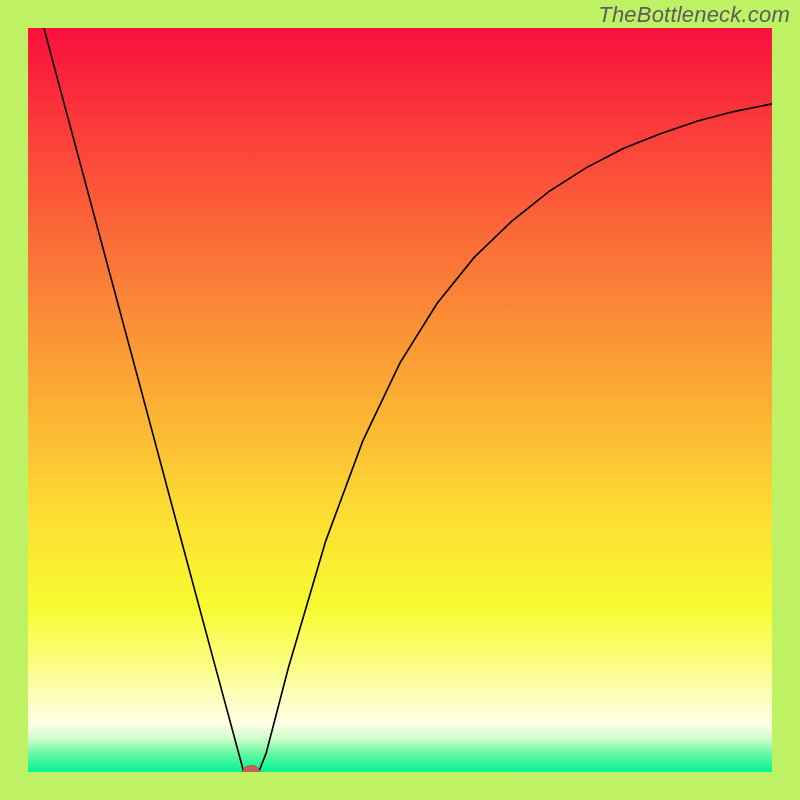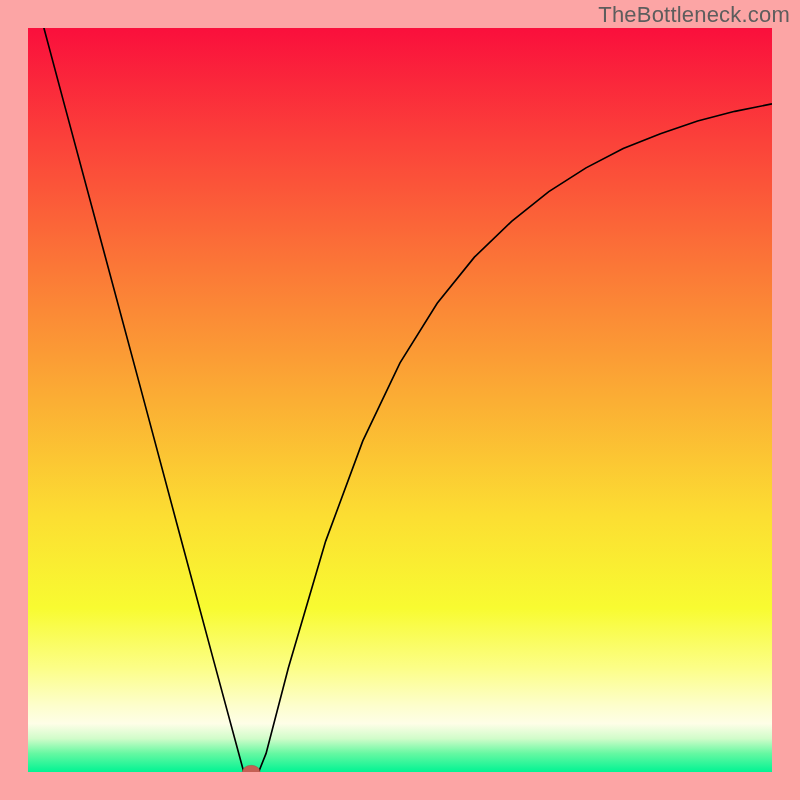--- a/index.html
+++ b/index.html
@@ -8,21 +8,22 @@
     width: 800px;
     height: 800px;
     background: #000;
     font-family: Arial, Helvetica, sans-serif;
     overflow: hidden;
   }
   .frame {
     position: relative;
     width: 800px;
     height: 800px;
-    background: #fca5a5;
+    background: #bef264;
+    font-style: italic;
   }
   .watermark {
     position: absolute;
     top: 2px;
     right: 10px;
     color: #5d5d5d;
     font-size: 22px;
     font-weight: 500;
     letter-spacing: 0.2px;
     z-index: 5;

